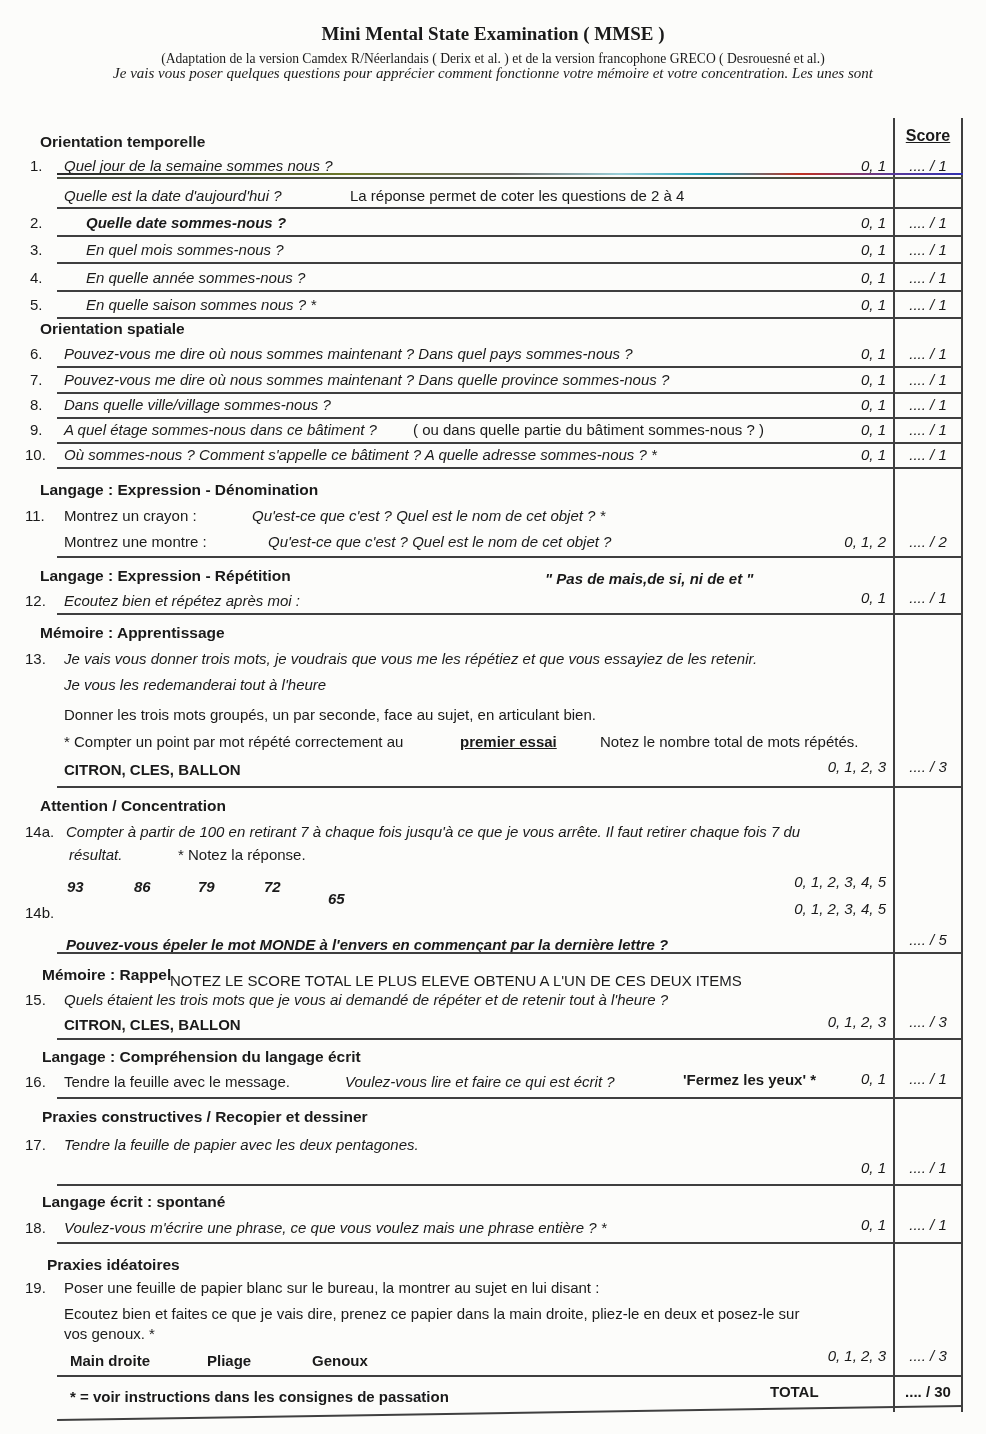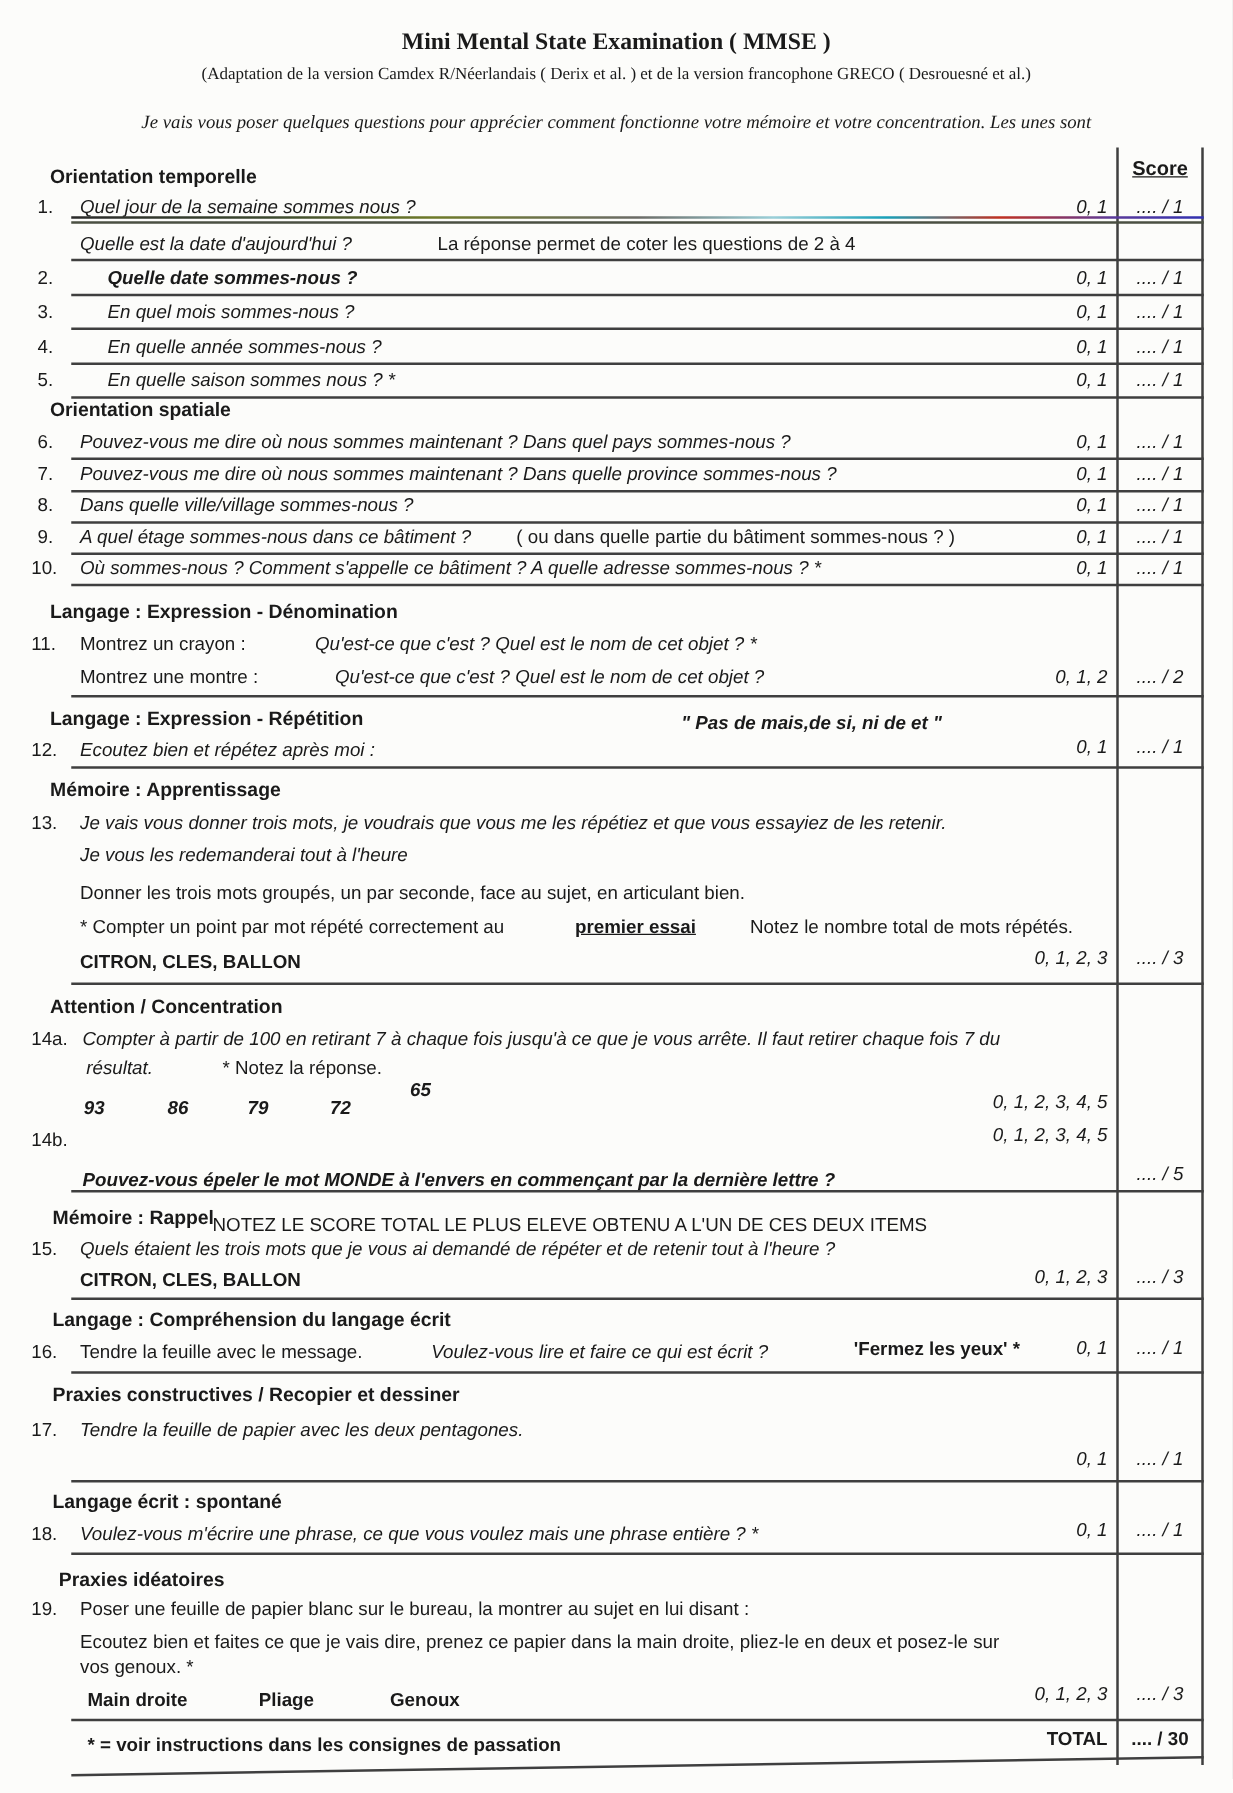--- a/index.html
+++ b/index.html
@@ -26,21 +26,21 @@
     background:linear-gradient(90deg,#2a2a2a 0%,#3c4a2e 18%,#6e7a28 32%,#6b6b66 50%,#9acfd8 62%,#18a0b8 72%,#c03020 82%,#5a3a9a 92%,#3030b0 100%);}
   .slant{transform:rotate(-0.9deg);}
 </style>
 </head>
 <body>
 
 <div class="sheet">
 
   <div class="t b center" style="top:25px;font-size:19px;">Mini Mental State Examination ( MMSE )</div>
   <div class="t center" style="top:50px;font-size:13.6px;">(Adaptation de la version Camdex R/Néerlandais ( Derix et al. ) et de la version francophone GRECO ( Desrouesné et al.)</div>
-  <div class="t it center" style="top:89px;">Je vais vous poser quelques questions pour apprécier comment fonctionne votre mémoire et votre concentration. Les unes sont</div>
+  <div class="t it center" style="top:64px;">Je vais vous poser quelques questions pour apprécier comment fonctionne votre mémoire et votre concentration. Les unes sont</div>
 
   <div class="vl" style="left:893px;top:118px;height:1294px;"></div>
   <div class="vl" style="left:961px;top:118px;height:1294px;"></div>
   <div class="t b u" style="left:896px;top:127px;width:64px;text-align:center;font-size:16px;">Score</div>
 
   <div class="t sec" style="left:40px;top:133px;">Orientation temporelle</div>
   <div class="t" style="left:30px;top:157px;">1.</div>
   <div class="t it" style="left:64px;top:157px;">Quel jour de la semaine sommes nous ?</div>
   <div class="t opts" style="top:157px;">0, 1</div>
   <div class="t score" style="top:157px;">.... / 1</div>
@@ -131,21 +131,21 @@
 
   <div class="t sec" style="left:40px;top:797px;">Attention / Concentration</div>
   <div class="t" style="left:25px;top:823px;">14a.</div>
   <div class="t it" style="left:66px;top:823px;">Compter à partir de 100 en retirant 7 à chaque fois jusqu'à ce que je vous arrête. Il faut retirer chaque fois 7 du</div>
   <div class="t it" style="left:69px;top:846px;">résultat.</div>
   <div class="t" style="left:178px;top:846px;">* Notez la réponse.</div>
   <div class="t b it" style="left:67px;top:878px;">93</div>
   <div class="t b it" style="left:134px;top:878px;">86</div>
   <div class="t b it" style="left:198px;top:878px;">79</div>
   <div class="t b it" style="left:264px;top:878px;">72</div>
-  <div class="t b it" style="left:328px;top:864px;">65</div>
+  <div class="t b it" style="left:328px;top:890px;">65</div>
   <div class="t optsw" style="top:873px;">0, 1, 2, 3, 4, 5</div>
   <div class="t" style="left:25px;top:904px;">14b.</div>
   <div class="t it" style="left:66px;top:936px;font-weight:bold;">Pouvez-vous épeler le mot MONDE à l'envers en commençant par la dernière lettre ?</div>
   <div class="t optsw" style="top:900px;">0, 1, 2, 3, 4, 5</div>
   <div class="t" style="left:170px;top:929px;margin-top:43px;">NOTEZ LE SCORE TOTAL LE PLUS ELEVE OBTENU A L'UN DE CES DEUX ITEMS</div>
   <div class="t score" style="top:931px;">.... / 5</div>
   <div class="hl" style="top:952px;"></div>
 
   <div class="t sec" style="left:42px;top:966px;">Mémoire : Rappel</div>
   <div class="t" style="left:25px;top:991px;">15.</div>
@@ -184,17 +184,17 @@
   <div class="t" style="left:64px;top:1305px;">Ecoutez bien et faites ce que je vais dire, prenez ce papier dans la main droite, pliez-le en deux et posez-le sur</div>
   <div class="t" style="left:64px;top:1325px;">vos genoux. *</div>
   <div class="t b" style="left:70px;top:1352px;">Main droite</div>
   <div class="t b" style="left:207px;top:1352px;">Pliage</div>
   <div class="t b" style="left:312px;top:1352px;">Genoux</div>
   <div class="t opts" style="top:1347px;">0, 1, 2, 3</div>
   <div class="t score" style="top:1347px;">.... / 3</div>
   <div class="hl" style="top:1375px;"></div>
 
   <div class="t b" style="left:70px;top:1388px;">* = voir instructions dans les consignes de passation</div>
-  <div class="t b" style="left:770px;top:1383px;width:116px;text-align:right;">TOTAL</div>
+  <div class="t b" style="left:770px;top:1383px;width:116px;">TOTAL</div>
   <div class="t b" style="left:896px;top:1383px;width:64px;text-align:center;">.... / 30</div>
   <div class="hl slant" style="top:1412px;"></div>
 
 </div>
 
 </body></html>

